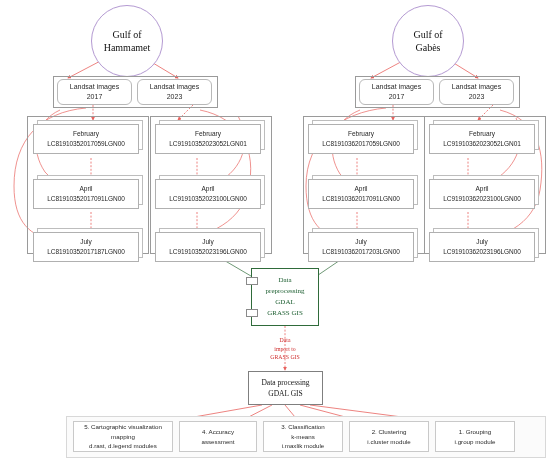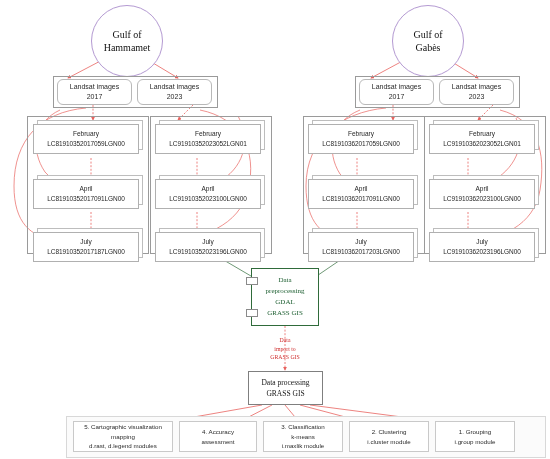--- a/index.html
+++ b/index.html
@@ -267,21 +267,21 @@
   </div>
 
   <div class="redcap" style="left:256px;top:336px;width:58px;">
     <span style="white-space:pre-line;">Data
 import to
 GRASS GIS</span>
   </div>
 
   <div class="pbox plain" style="left:248px;top:371px;width:75px;height:34px;">
     <span style="white-space:pre-line;">Data processing
-GRASS GIS</span>
+GDAL GIS</span>
   </div>
 
   <div class="grp-soft" style="left:66px;top:416px;width:478px;height:40px;"></div>
 
   <div class="mbox" style="left:73px;top:421px;width:100px;height:31px;">
     <span style="white-space:pre-line;">5. Cartographic visualization
 mapping
 d.rast, d.legend modules</span>
   </div>
   <div class="mbox" style="left:179px;top:421px;width:78px;height:31px;">

